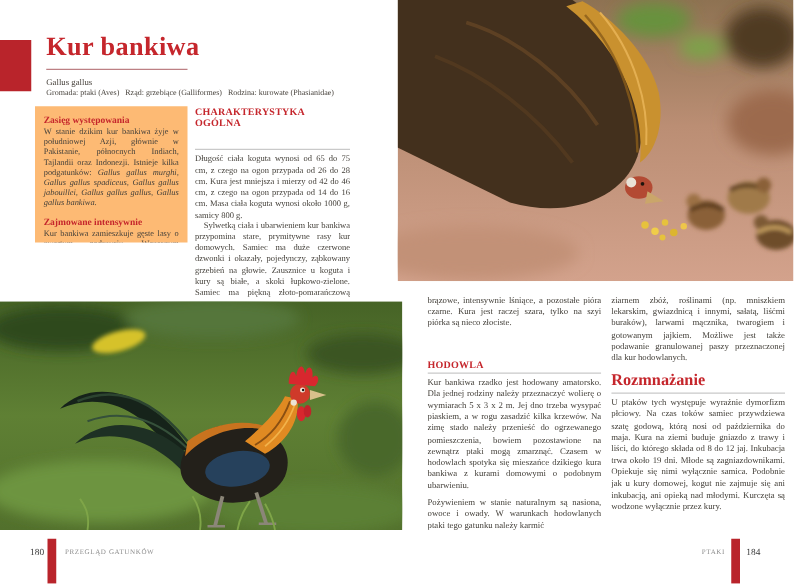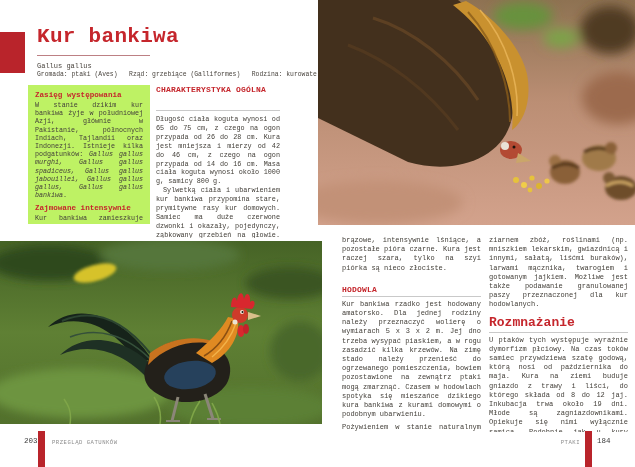--- a/index.html
+++ b/index.html
@@ -1,48 +1,48 @@
 <!DOCTYPE html>
 <html lang="pl"><head>
 <meta charset="utf-8">
 <style>
   html,body{margin:0;padding:0;background:#ffffff;}
   #spread{
     position:relative;width:635px;height:467px;background:#ffffff;overflow:hidden;
-    font-family:Liberation Mono, monospace;color:#46413b;
+    font-family:Liberation Serif, serif;color:#46413b;
   }
   
   .corner-block{position:absolute;left:0;top:32px;width:25px;height:41px;background:#b9242b;}
   .title{position:absolute;left:37px;top:25px;font-size:21px;font-weight:bold;letter-spacing:.3px;color:#c5262c;}
   .title-underline{position:absolute;left:37px;top:55px;width:113px;height:1px;background:#bd8084;}
   .latin-name{position:absolute;left:37px;top:62px;font-size:7px;color:#4a453f;}
   .taxonomy{position:absolute;left:37px;top:71px;font-size:6.4px;color:#4a453f;white-space:pre;}
   
   .range-box{
-    position:absolute;left:28px;top:85px;width:122px;height:139px;box-sizing:border-box;
-    background:#bef264;padding:6px 7px;overflow:hidden;
+    position:absolute;left:28px;top:85px;width:122px;height:109px;box-sizing:border-box;
+    background:#fdba74;padding:6px 7px;overflow:hidden;
   }
   .range-box h3{margin:0 0 2px 0;font-size:7.6px;color:#c5262c;}
   .range-box p{margin:0 0 5px 0;font-size:6.7px;line-height:8.2px;text-align:justify;color:#44403a;}
   .range-box .species{font-style:italic;}
   
   .char-col{position:absolute;left:156px;top:85px;width:124px;height:153px;overflow:hidden;}
   .char-col h2{
     margin:0 0 4px 0;padding-bottom:16px;font-size:8px;letter-spacing:.2px;color:#c5262c;
     border-bottom:1px solid #c9c9c9;
   }
   .char-col p{margin:0;font-size:6.8px;line-height:8.9px;text-align:justify;color:#44403a;}
   .char-col p.indent{text-indent:7px;}
   
   .rcol{position:absolute;top:236px;width:139px;height:196px;overflow:hidden;}
   .rcol1{left:342px;}
   .rcol2{left:489px;}
   .rcol p{margin:0 0 4px 0;font-size:7px;line-height:9.2px;text-align:justify;color:#44403a;}
   .rcol h2{
-    margin:12px 0 3px 0;padding-bottom:2px;font-size:8px;color:#c5262c;
+    margin:23px 0 3px 0;padding-bottom:2px;font-size:8px;color:#c5262c;
     border-bottom:1px solid #c9c9c9;letter-spacing:.2px;
   }
   .rcol h3{
     margin:5px 0 3px 0;padding-bottom:2px;font-size:13px;color:#c5262c;
     border-bottom:1px solid #c9c9c9;
   }
   
   .photo-hen{position:absolute;left:318px;top:0;width:317px;height:225px;overflow:hidden;}
   .photo-rooster{position:absolute;left:0;top:241px;width:322px;height:183px;overflow:hidden;}
   .photo-hen svg,.photo-rooster svg{display:block;}
@@ -201,21 +201,21 @@
     <p>Kur bankiwa rzadko jest hodowany amatorsko. Dla jednej rodziny należy przeznaczyć wolierę o wymiarach 5 x 3 x 2 m. Jej dno trzeba wysypać piaskiem, a w rogu zasadzić kilka krzewów. Na zimę stado należy przenieść do ogrzewanego pomieszczenia, bowiem pozostawione na zewnątrz ptaki mogą zmarznąć. Czasem w hodowlach spotyka się mieszańce dzikiego kura bankiwa z kurami domowymi o podobnym ubarwieniu.</p>
     <p>Pożywieniem w stanie naturalnym są nasiona, owoce i owady. W warunkach hodowlanych ptaki tego gatunku należy karmić</p>
   </div>
 
   <div class="rcol rcol2">
     <p>ziarnem zbóż, roślinami (np. mniszkiem lekarskim, gwiazdnicą i innymi, sałatą, liśćmi buraków), larwami mącznika, twarogiem i gotowanym jajkiem. Możliwe jest także podawanie granulowanej paszy przeznaczonej dla kur hodowlanych.</p>
     <h3>Rozmnażanie</h3>
     <p>U ptaków tych występuje wyraźnie dymorfizm płciowy. Na czas toków samiec przywdziewa szatę godową, którą nosi od października do maja. Kura na ziemi buduje gniazdo z trawy i liści, do którego składa od 8 do 12 jaj. Inkubacja trwa około 19 dni. Młode są zagniazdownikami. Opiekuje się nimi wyłącznie samica. Podobnie jak u kury domowej, kogut nie zajmuje się ani inkubacją, ani opieką nad młodymi. Kurczęta są wodzone wyłącznie przez kury.</p>
   </div>
 
-  <div class="foot-num fl-num">203</div>
+  <div class="foot-num fl-num">180</div>
   <div class="foot-bar fl-bar"></div>
   <div class="foot-label fl-label">PRZEGLĄD GATUNKÓW</div>
 
   <div class="foot-label fr-label">PTAKI</div>
   <div class="foot-bar fr-bar"></div>
   <div class="foot-num fr-num">184</div>
 
 </div>
 
 </body></html>

